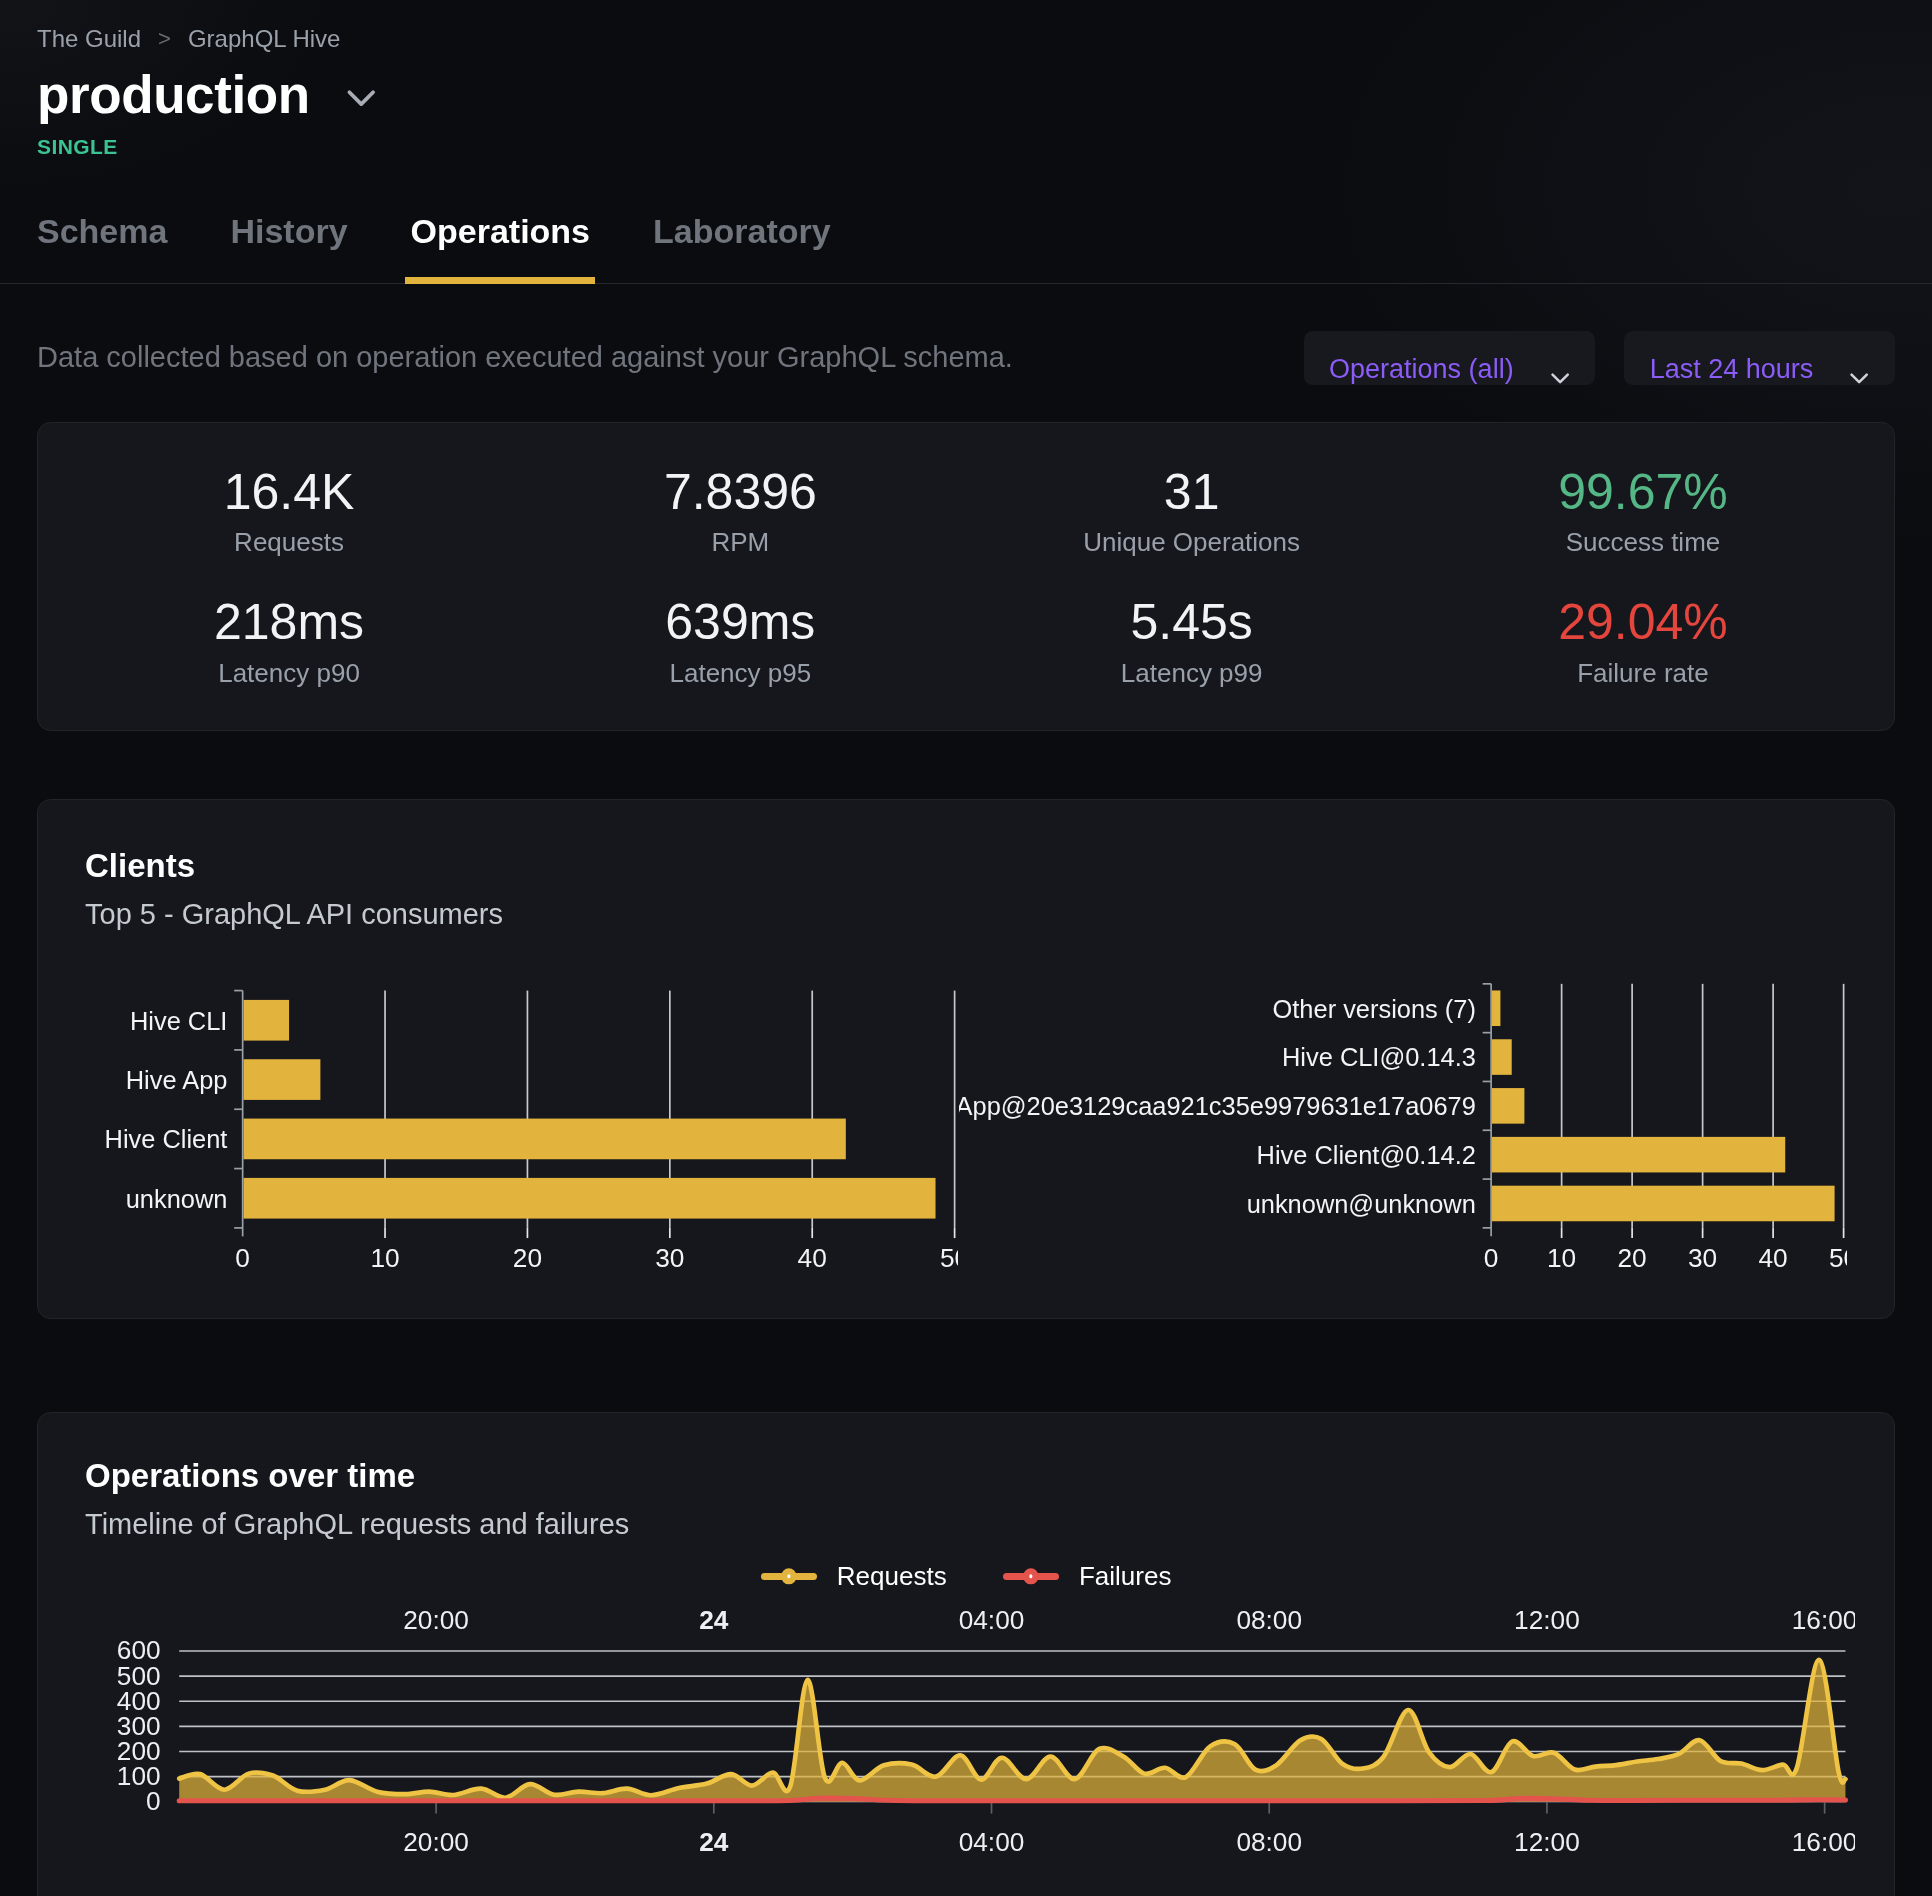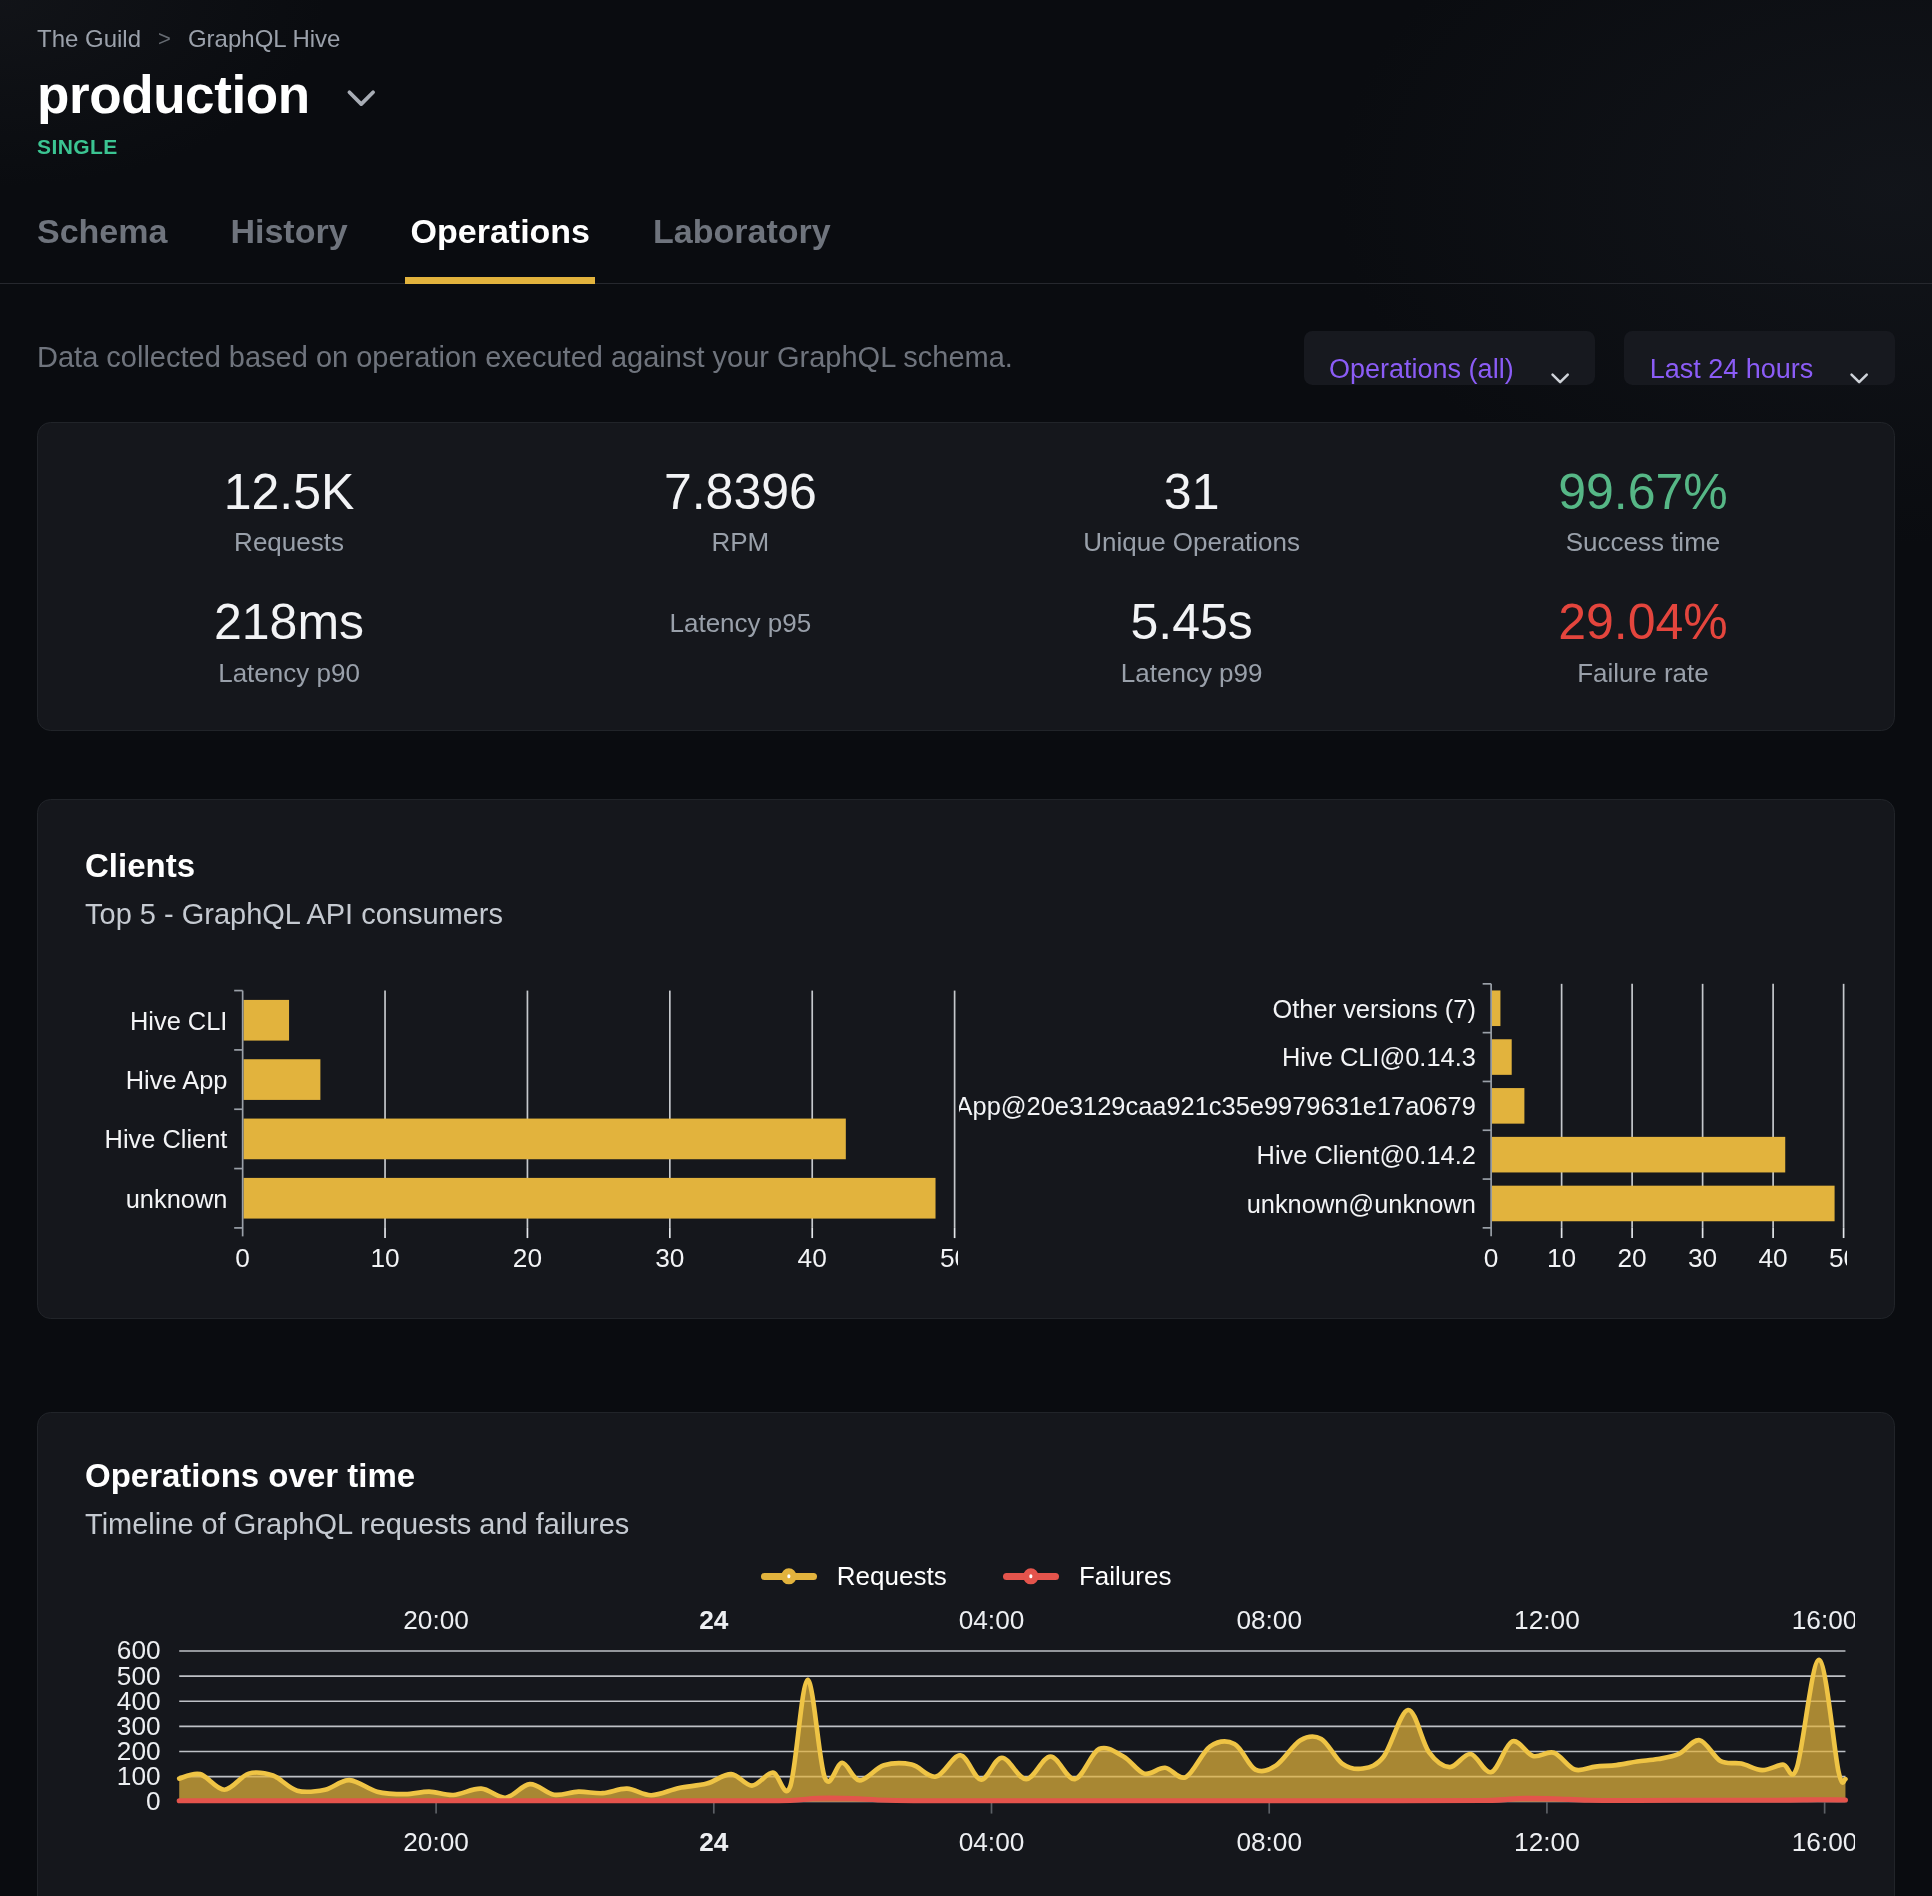--- a/index.html
+++ b/index.html
@@ -98,40 +98,41 @@
           <svg width="20.3" height="12.7" viewBox="0 0 24 15">
             <polyline points="3,3 12,12 21,3" fill="none" stroke="#cfd3d9" stroke-width="3" stroke-linecap="round" stroke-linejoin="round"></polyline>
           </svg>
         </button>
       </div>
     </div>
 
     <section class="card stats-card">
       <div class="stats-grid">
         <div class="stat">
-          <div class="stat-value" style="color: rgb(242, 243, 245);">12.5K</div>
+          <div class="stat-value" style="color: rgb(242, 243, 245);">16.4K</div>
           <div class="stat-label">Requests</div>
         </div>
         <div class="stat">
           <div class="stat-value" style="color: rgb(242, 243, 245);">7.8396</div>
           <div class="stat-label">RPM</div>
         </div>
         <div class="stat">
           <div class="stat-value" style="color: rgb(242, 243, 245);">31</div>
           <div class="stat-label">Unique Operations</div>
         </div>
         <div class="stat">
           <div class="stat-value" style="color: rgb(86, 183, 134);">99.67%</div>
           <div class="stat-label">Success time</div>
         </div>
         <div class="stat">
           <div class="stat-value" style="color: rgb(242, 243, 245);">218ms</div>
           <div class="stat-label">Latency p90</div>
         </div>
         <div class="stat">
+          <div class="stat-value" style="color: rgb(242, 243, 245);">639ms</div>
           <div class="stat-label">Latency p95</div>
         </div>
         <div class="stat">
           <div class="stat-value" style="color: rgb(242, 243, 245);">5.45s</div>
           <div class="stat-label">Latency p99</div>
         </div>
         <div class="stat">
           <div class="stat-value" style="color: rgb(228, 69, 61);">29.04%</div>
           <div class="stat-label">Failure rate</div>
         </div>

